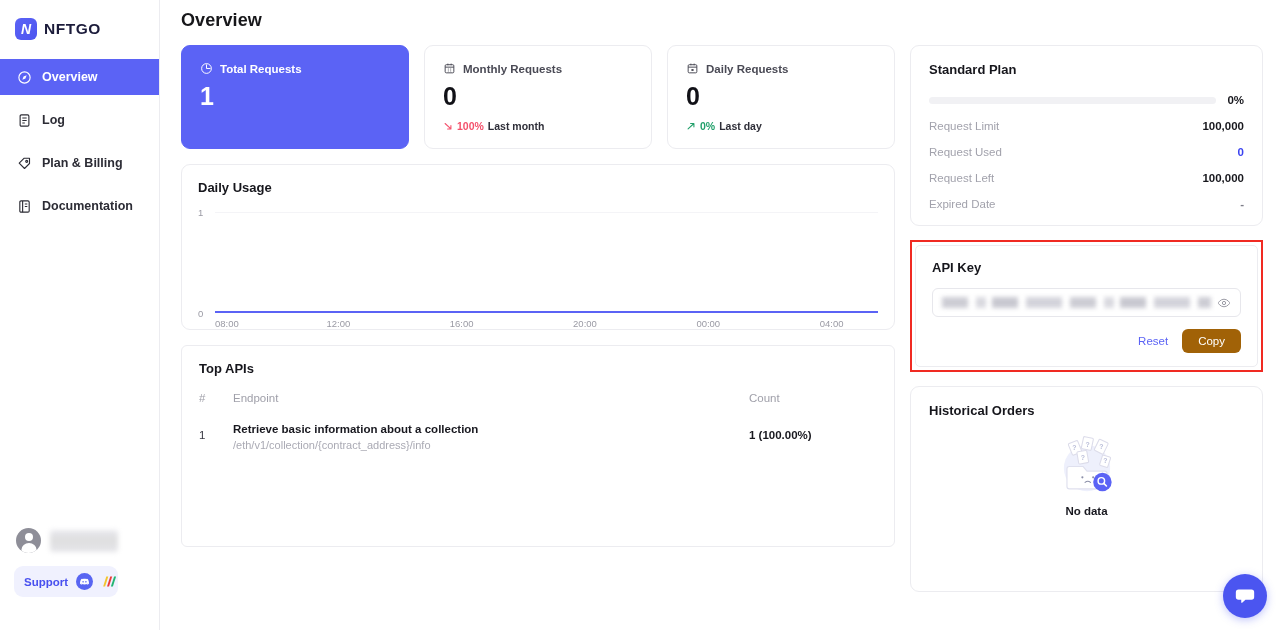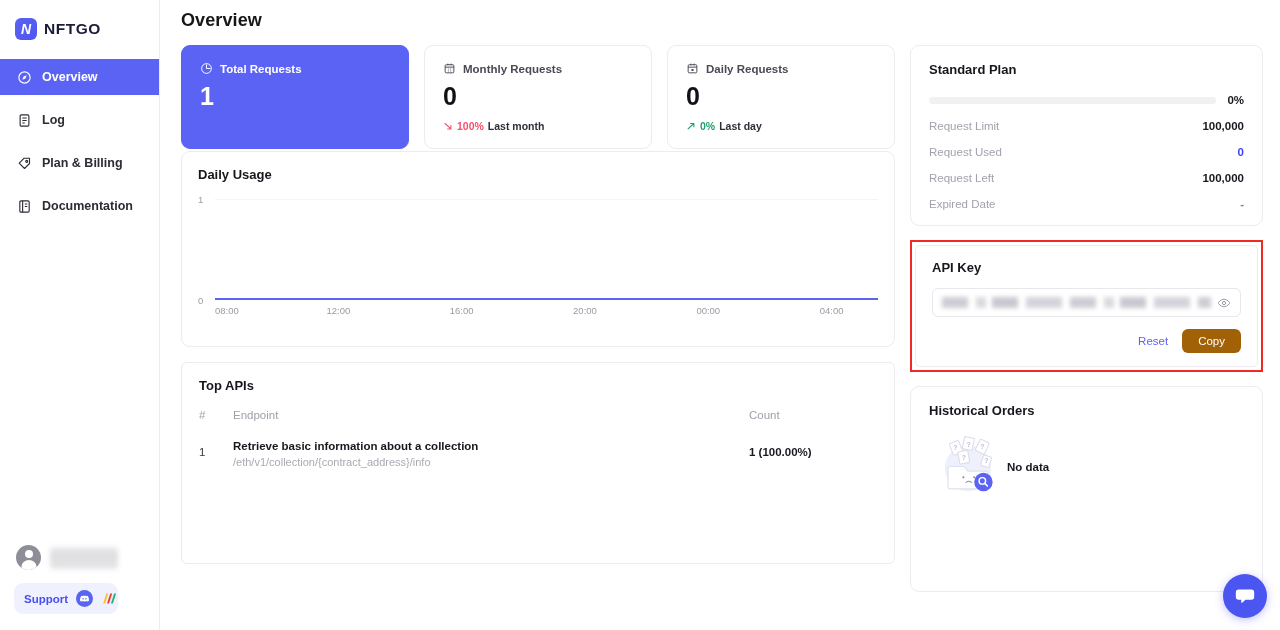--- a/index.html
+++ b/index.html
@@ -41,21 +41,21 @@
     display: flex; align-items: center; gap: 10px;
     height: 36px; padding-left: 17px;
     font-size: 12.5px; font-weight: 700; color: #2c2c35;
     cursor: pointer;
   }
   .nav-item.active { background: #5b63f5; color: #ffffff; }
   .nav-item .nav-ico { width: 15px; height: 15px; display: block; flex: 0 0 15px; }
   .nav-item:not(.active) + .nav-item { margin-top: 7px; }
   .nav-item.active + .nav-item { margin-top: 7px; }
 
-  .sidebar-bottom { position: absolute; bottom: 0; left: 0; width: 132px; padding: 0 14px 16px; }
+  .sidebar-bottom { position: absolute; bottom: 0; left: 0; width: 132px; padding: 0 14px 33px; }
   .user-row { display: flex; align-items: center; gap: 9px; margin-bottom: 13px; padding-left: 2px;}
   .avatar {
     width: 25px; height: 25px; border-radius: 50%;
     background: #8e8e98; flex: 0 0 25px; position: relative; overflow: hidden;
   }
   .avatar::before {
     content:""; position:absolute; left:50%; top:5px; width:8px;height:8px;
     border-radius:50%; background:#fff; transform:translateX(-50%);
   }
   .avatar::after{
@@ -107,21 +107,21 @@
   .stat-title { font-size: 11.5px; font-weight: 700; color: #4a4a55; }
   .stat.primary .stat-title { color: #ffffff; }
   .stat-val { font-size: 25px; font-weight: 700; margin-top: 9px; line-height: 1; color:#111117;}
   .stat.primary .stat-val { color: #ffffff; }
   .stat-delta { margin-top: 11px; font-size: 10.5px; font-weight: 700; display: flex; align-items: center; gap: 4px; }
   .delta-pct.down { color: #f4516c; }
   .delta-pct.up { color: #22a06b; }
   .delta-label { color: #2e2e38; }
 
   
-  .usage { margin-top: 2px; height: 196px; padding: 15px 16px 0 16px; position: relative; }
+  .usage { margin-top: 15px; height: 166px; padding: 15px 16px 0 16px; position: relative; }
   .card-title { font-size: 13px; font-weight: 700; color: #16161c; }
   .chart-wrap { position: relative; height: 140px; margin-top: 6px; }
   .y-lab { position: absolute; left: 0; font-size: 9.5px; color: #9a9aa4; }
   .y-top { top: 6px; }
   .y-bot { bottom: 22px; }
   .plot { position: absolute; left: 17px; right: 0; top: 11px; bottom: 28px; }
   .gridline-top { position:absolute; left:0; right:0; top:0; height:1px; background:#f4f4f7; }
   .zero-line { position: absolute; left: 0; right: 0; bottom: 0; height: 1.6px; background: #5b63f5; }
   .x-axis { position: absolute; left: 17px; right: 0; bottom: 9px; height: 14px; }
   .x-tick { position: absolute; font-size: 9.5px; color: #9a9aa4; transform: translateX(-50%); white-space: nowrap;}
@@ -175,21 +175,21 @@
     font-size: 11.5px; color: #5b63f5; background: none; border: none;
     cursor: pointer; font-family: inherit; font-weight: 400;
   }
   .btn-copy {
     font-size: 11.5px; color: #fff; background: #a16207; border: none;
     border-radius: 6px; padding: 6px 16px; cursor: pointer; font-family: inherit;
     font-weight: 400;
   }
 
   .orders { margin-top: 14px; padding: 16px 18px 18px; height: 206px; }
-  .empty-wrap { display: flex; flex-direction: row; align-items: center; margin-top: 10px; }
+  .empty-wrap { display: flex; flex-direction: column; align-items: center; margin-top: 10px; justify-content: center; }
   .empty-ill { width: 78px; height: 74px; }
   .empty-title { font-size: 11.5px; font-weight: 700; color: #18181f; margin-top: 3px; }
   .empty-sub {
     font-size: 11.5px; color: #9b9ba6; text-align: center; margin-top: 7px; line-height: 1.55;
     max-width: 290px;
   }
   .empty-sub a { color: #4850ef; font-weight: 700; text-decoration: none; }
 
   .chat-fab {
     position: absolute; right: 13px; bottom: 12px;

